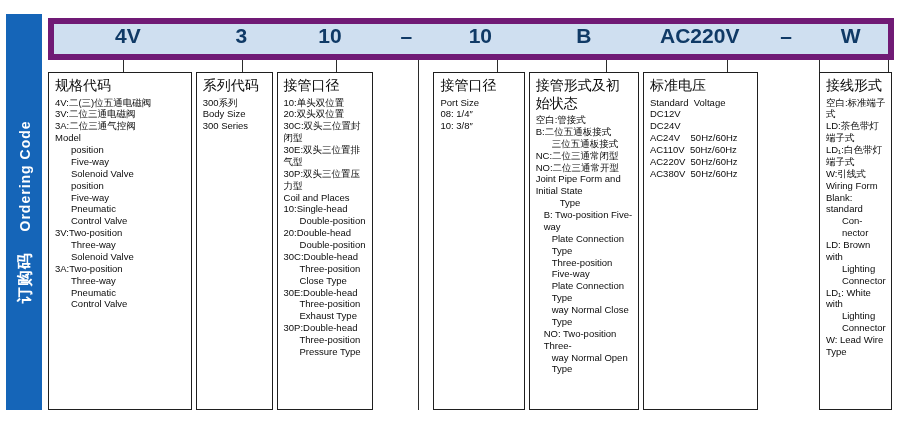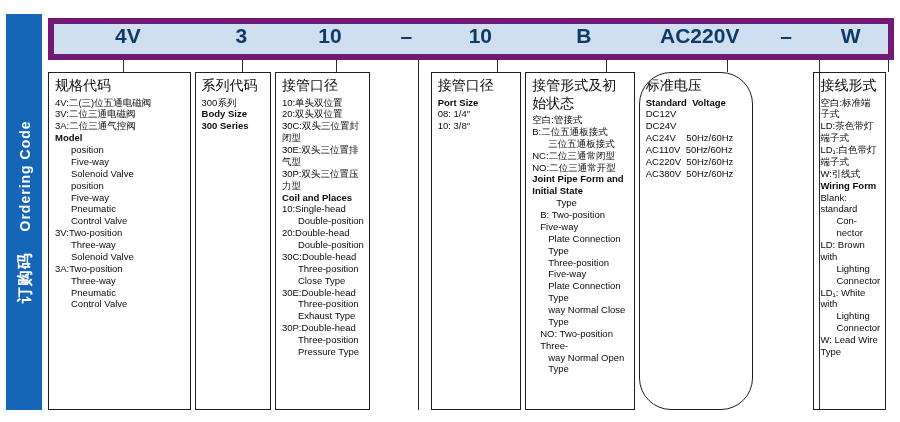--- a/index.html
+++ b/index.html
@@ -70,28 +70,28 @@
   }
   .col {
     border: 1px solid #1f1f1f;
     margin-right: 4px;
     padding: 4px 5px 4px 6px;
     font-size: 9.5px;
     line-height: 1.25;
     color: #0b0b0b;
     overflow: hidden;
   }
-  .col:last-child { margin-right: 8px; }
+  .col:last-child { margin-right: 2px; }
   .col .hd-cn {
     font-weight: normal;
     font-size: 14px;
     margin-bottom: 2px;
   }
   .col .line { white-space: pre-wrap; }
-  .col .b { font-weight: bold; }
+  .col .b { font-weight: normal; }
   .col .ind1 { padding-left: 8px; }
   .col .ind2 { padding-left: 16px; }
   .col .ind3 { padding-left: 24px; }
 </style>
 </head>
 <body>
 
 <div id="page">
 
   <div class="side-bar">
@@ -196,21 +196,21 @@
         <div class="line ind1">B: Two-position Five-way</div>
         <div class="line ind2">Plate Connection Type</div>
         <div class="line ind2">Three-position Five-way</div>
         <div class="line ind2">Plate Connection Type</div>
         <div class="line ind2">way Normal Close</div>
         <div class="line ind2">Type</div>
         <div class="line ind1">NO: Two-position Three-</div>
         <div class="line ind2">way Normal Open</div>
         <div class="line ind2">Type</div>
       </div>
-      <div class="col" style="width: 120px; border-radius: 32px;">
+      <div class="col" style="width: 120px;">
         <div class="line hd-cn">标准电压</div>
         <div class="line b">Standard  Voltage</div>
         <div class="line ">DC12V</div>
         <div class="line ">DC24V</div>
         <div class="line ">AC24V    50Hz/60Hz</div>
         <div class="line ">AC110V  50Hz/60Hz</div>
         <div class="line ">AC220V  50Hz/60Hz</div>
         <div class="line ">AC380V  50Hz/60Hz</div>
       </div>
       <div class="col" style="width: 55px; border: none; background: transparent;"></div>

